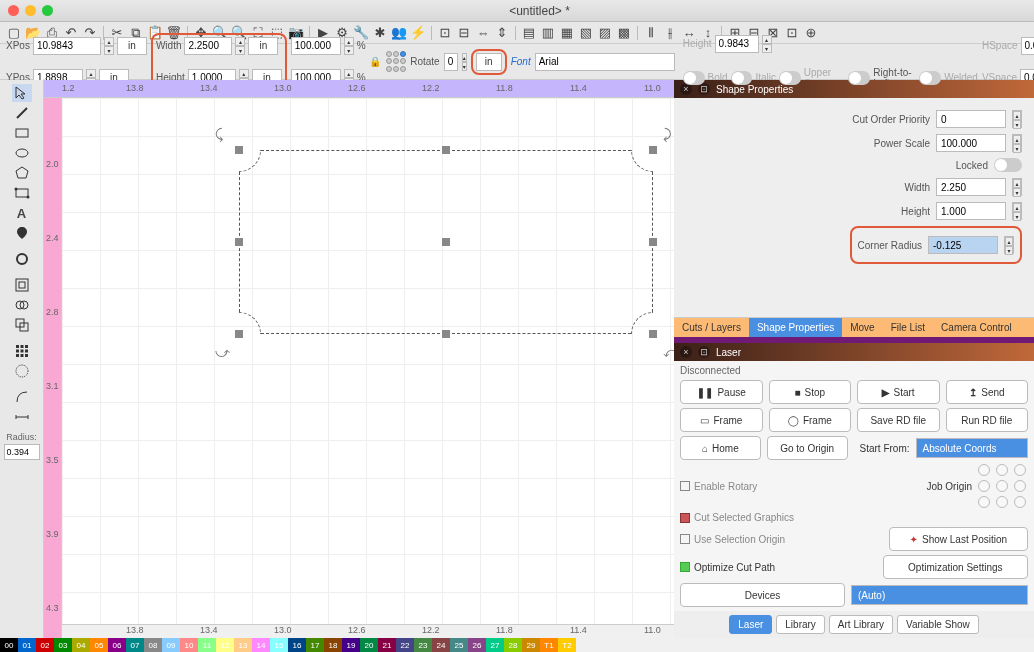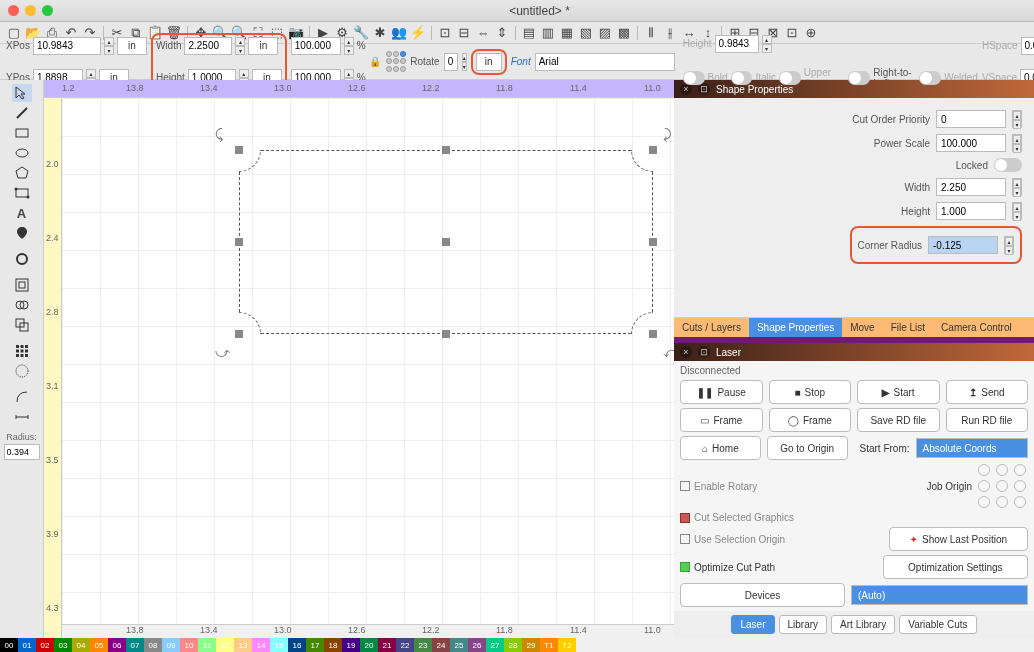--- a/index.html
+++ b/index.html
@@ -39,21 +39,21 @@
 .ltool { width: 20px; height: 18px; display: flex; align-items: center; justify-content: center; font-size: 14px; color: #444; cursor: pointer; }
 .ltool svg { width: 16px; height: 16px; }
 .ltool.sel { background: #c8d8f0; }
 .rad-lbl { font-size: 9px; color: #666; margin-top: 4px; }
 .rad-inp { width: 36px; height: 16px; border: 1px solid #bbb; font-size: 9px; padding: 0 2px; background: #fff; }
 
 .canvas-wrap { flex: 1; position: relative; background: #fff; overflow: hidden; }
 .ruler-h { height: 18px; background: #c4b5fd; border-bottom: 1px solid #ccc; position: relative; font-size: 9px; color: #666; }
 .ruler-h span { position: absolute; top: 3px; }
 .canvas-body { position: relative; height: 540px; background: #fff; }
-.ruler-v { position: absolute; left: 0; top: 0; width: 18px; height: 100%; background: #fef9c3; border-right: 1px solid #ccc; font-size: 9px; color: #666; }
+.ruler-v { position: absolute; left: 0; top: 0; width: 18px; height: 100%; background: #f9a8d4; border-right: 1px solid #ccc; font-size: 9px; color: #666; }
 .ruler-v span { position: absolute; left: 2px; transform: translateY(-50%); }
 .grid { position: absolute; left: 18px; top: 0; right: 0; bottom: 0; background-image: linear-gradient(#eee 1px,transparent 1px),linear-gradient(90deg,#eee 1px,transparent 1px); background-size: 38px 38px; }
 .shape { position: absolute; border: 1px dashed #666; }
 .handle { width: 8px; height: 8px; background: #888; position: absolute; }
 .rhandle { width: 14px; height: 14px; position: absolute; color: #777; font-size: 14px; }
 .corner-arc { position: absolute; width: 20px; height: 20px; border: 1px dashed #666; }
 
 .rpanel { width: 360px; background: #eee; display: flex; flex-direction: column; }
 .phead { height: 18px; background: linear-gradient(90deg,#3a2018,#c0683a); color: #fff; font-size: 10px; display: flex; align-items: center; padding: 0 6px; gap: 6px; }
 .pclose { width: 12px; height: 12px; border-radius: 50%; background: rgba(0,0,0,0.3); color:#ccc; font-size: 9px; display:flex;align-items:center;justify-content:center; cursor:pointer; }
@@ -600,21 +600,21 @@
         <div class="sel-box blue" style="flex:0.6">
             <span>(Auto)</span>
           </div>
       </div>
     </div>
 
     <div class="ltabs">
       <div class="ltab active">Laser</div>
       <div class="ltab">Library</div>
       <div class="ltab">Art Library</div>
-      <div class="ltab">Variable Cuts</div>
+      <div class="ltab">Variable Show</div>
     </div>
   </div>
 </div>
 
 <div class="colorbar" id="colorbar">
     <div style="background: rgb(0, 0, 0);">00</div>
     <div style="background: rgb(0, 102, 204);">01</div>
     <div style="background: rgb(204, 0, 0);">02</div>
     <div style="background: rgb(0, 136, 0);">03</div>
     <div style="background: rgb(170, 170, 0);">04</div>

